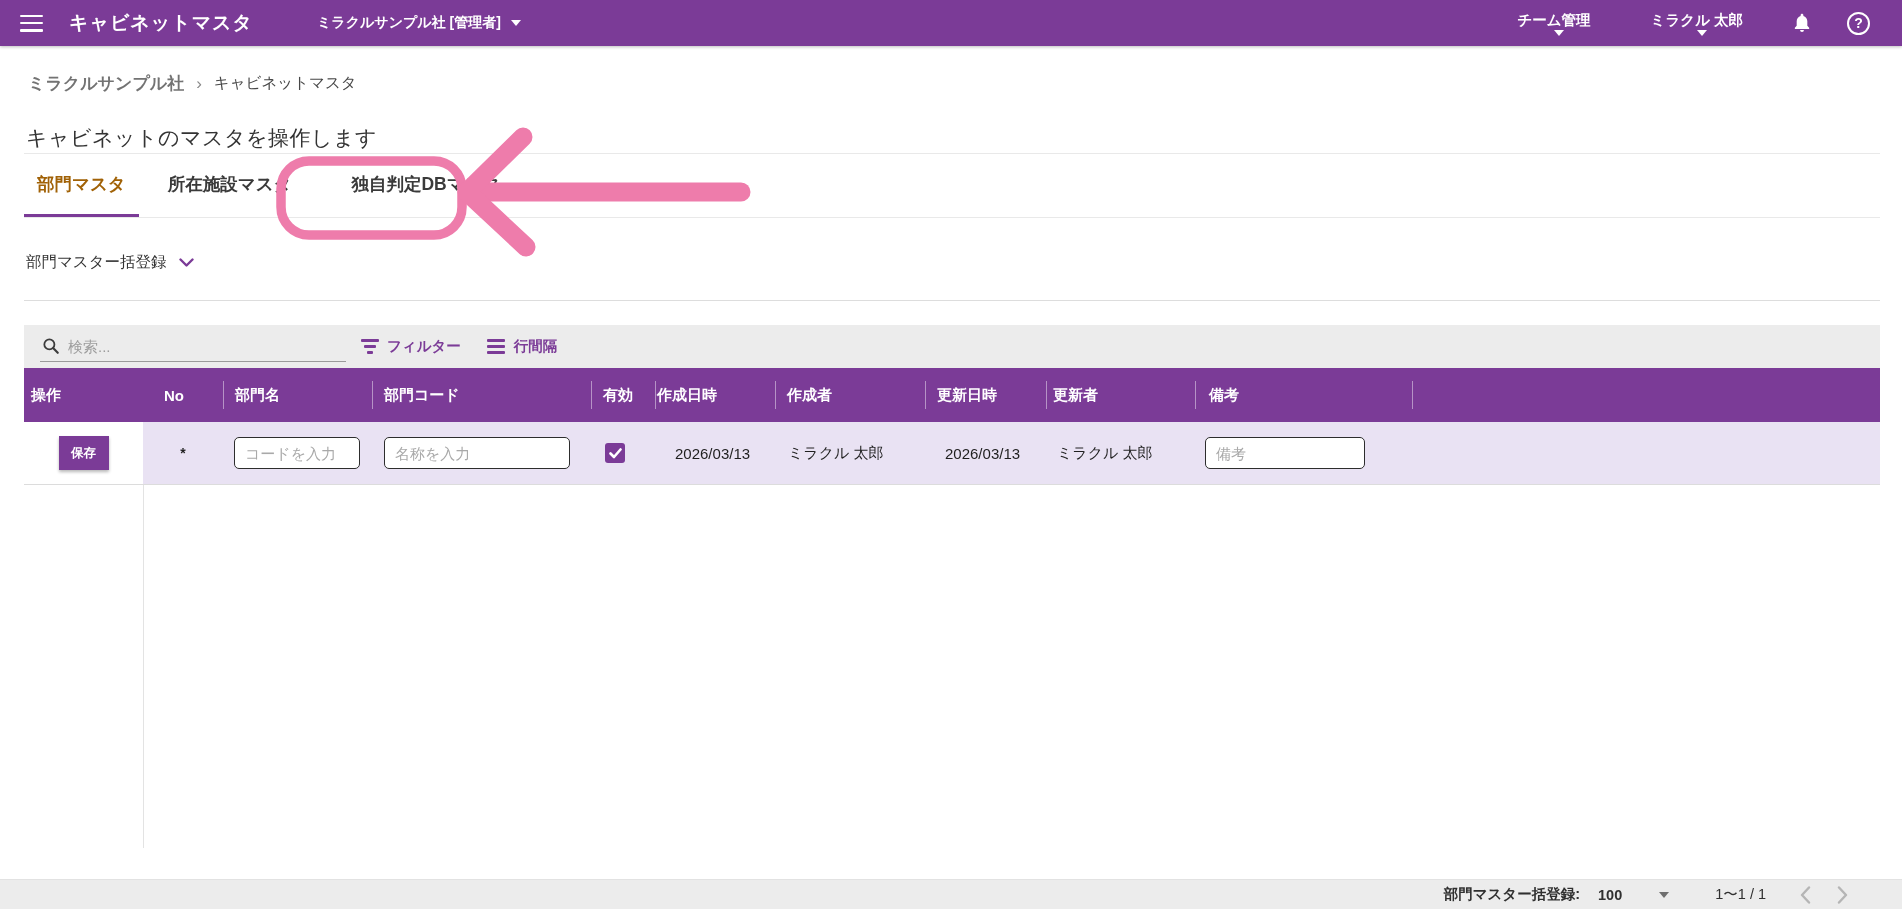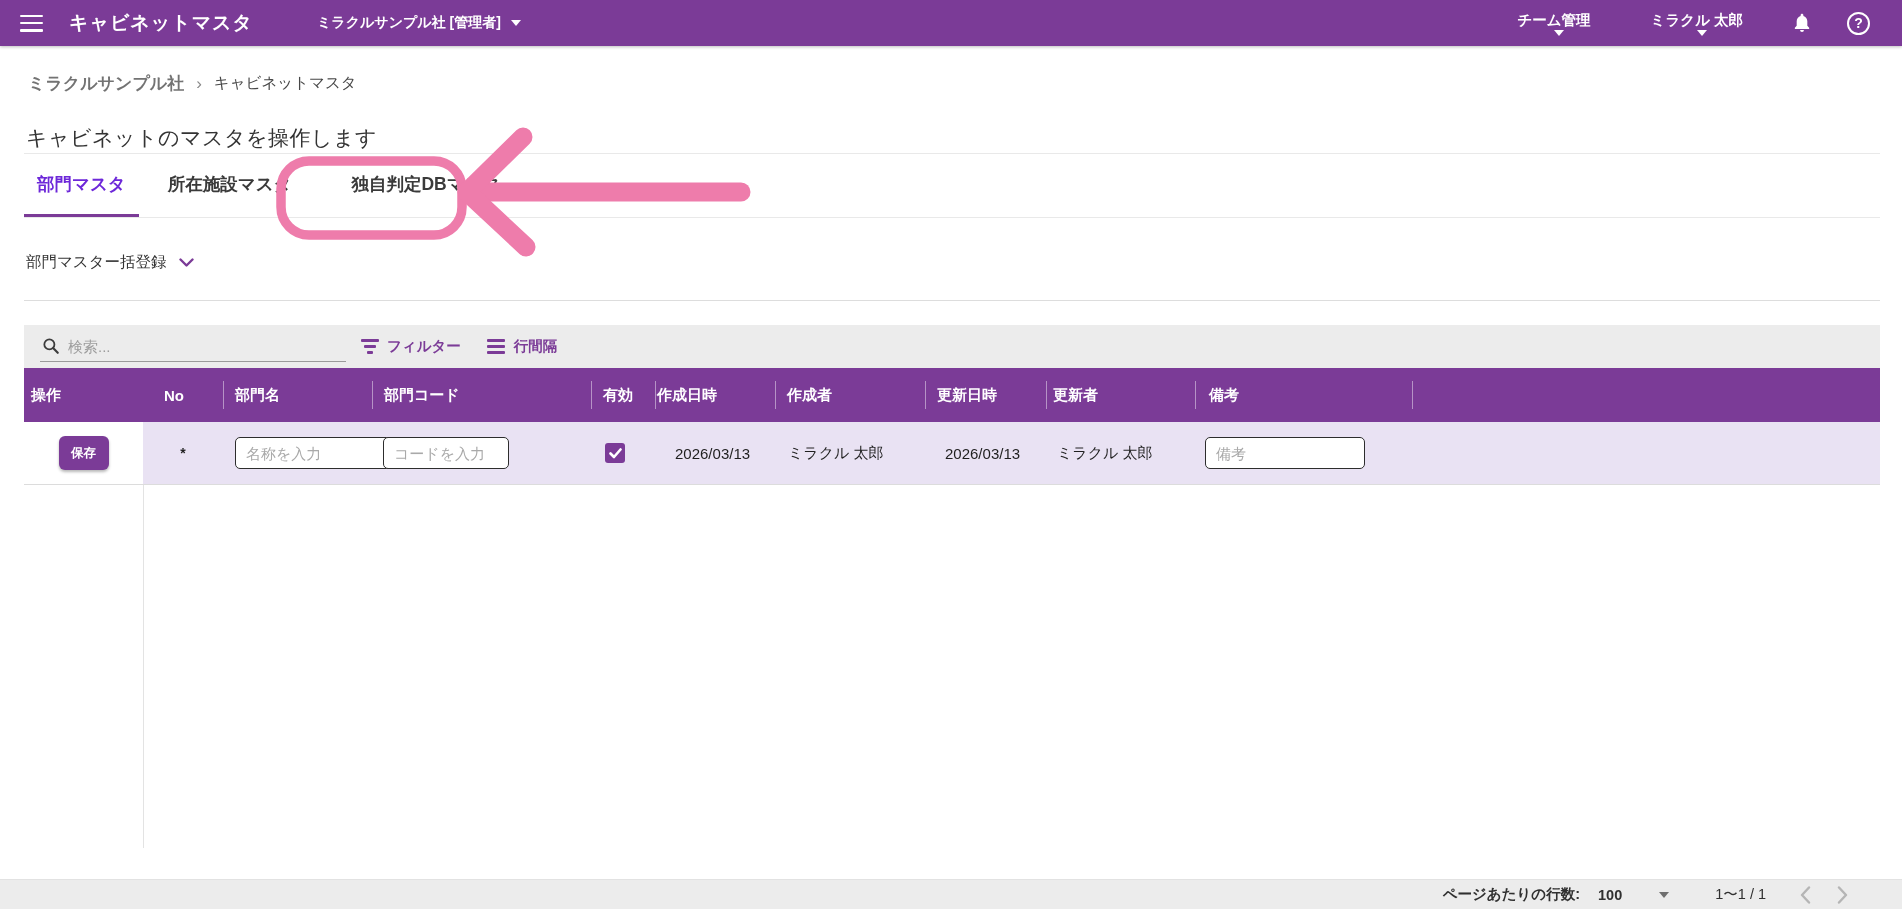--- a/index.html
+++ b/index.html
@@ -33,21 +33,21 @@
   .bc-current { color:#474747; font-size:15.5px; }
 
   
   .page-title { position:absolute; top:124px; left:26px; font-size:21px; color:#333; letter-spacing:.5px;}
 
   
   .tabs { position:absolute; top:153px; left:24px; right:22px; height:65px;
           border-top:1px solid #e9e9e9; border-bottom:1px solid #e9e9e9; display:flex; align-items:stretch; }
   .tab { display:flex; align-items:center; font-size:17.5px; font-weight:bold; color:#3a3a3a;
          padding:0 13px; border-bottom:3px solid transparent; cursor:pointer; }
-  .tab.active { color:#6d28d9; border-bottom-color:#7b3b97; }
+  .tab.active { color:#a16207; border-bottom-color:#7b3b97; }
   .tab2 { margin-left:16px; }
   .tab3 { margin-left:34px; }
 
   
   .annotation { position:absolute; top:0; left:0; z-index:10; pointer-events:none; }
 
   
   .bulk { position:absolute; top:252px; left:26px; display:flex; align-items:center; cursor:pointer; }
   .bulk-label { font-size:15.5px; font-weight:normal; color:#333; }
   .bulk svg { margin-left:12px; }
@@ -79,21 +79,21 @@
            padding-left:12px; white-space:nowrap; }
   .hcell.sep::before { content:""; position:absolute; left:0; top:13px; bottom:13px; width:1px;
                        background:rgba(255,255,255,.45); }
   .hc1 { padding-left:7px; } .hc2 { padding-left:21px; } .hc6 { padding-left:2px; }
   .hc9 { padding-left:7px; } .hc10 { padding-left:14px; }
 
   .trow { height:63px; background:#e9e2f3; border-bottom:1px solid #dcdcdc; }
   .tcell { display:flex; align-items:center; font-size:15px; color:#1f1f1f; white-space:nowrap; }
   .cell-ops { background:#fff; justify-content:center; }
   .save-btn { width:50px; height:34px; background:#7b3b97; color:#fff; font-size:12.5px; font-weight:bold;
-              border:none; border-radius:6px; cursor:pointer; box-shadow:0 2px 3px rgba(0,0,0,.28);
+              border:none; border-radius:0; cursor:pointer; box-shadow:0 2px 3px rgba(0,0,0,.28);
               font-family:inherit; }
   .cell-no { justify-content:center; font-weight:bold; font-size:14px; }
   .row-input { height:32px; border:1.6px solid #2d2d2d; border-radius:5px; background:#fff;
                font-size:15px; color:#333; padding:0 10px; outline:none; font-family:inherit; }
   .row-input::placeholder { color:#a9a9a9; }
   .input-code { width:126px; margin-left:11px; }
   .input-name { width:186px; margin-left:12px; }
   .input-remarks { width:160px; margin-left:10px; }
   .checkbox { width:20px; height:20px; background:#7b3b97; border-radius:3px; margin-left:14px;
               display:flex; align-items:center; justify-content:center; cursor:pointer; }
@@ -219,24 +219,24 @@
       <div class="hcell sep hc10">備考</div>
       <div class="hcell sep"></div>
     </div>
 
     <div class="grid trow">
       <div class="tcell cell-ops">
         <button class="save-btn">保存</button>
       </div>
       <div class="tcell cell-no">*</div>
       <div class="tcell">
+        <input class="row-input input-code" type="text" placeholder="コードを入力" style="">
+      </div>
+      <div class="tcell">
         <input class="row-input input-name" type="text" placeholder="名称を入力" style="">
-      </div>
-      <div class="tcell">
-        <input class="row-input input-code" type="text" placeholder="コードを入力" style="">
       </div>
       <div class="tcell">
         <div class="checkbox">
           <svg width="13" height="11" viewBox="0 0 13 11">
             <polyline points="1.5,5.5 5,9 11.5,1.5" fill="none" stroke="#fff" stroke-width="2.6" stroke-linecap="round" stroke-linejoin="round"></polyline>
           </svg>
         </div>
       </div>
       <div class="tcell pad20">2026/03/13</div>
       <div class="tcell pad13">ミラクル 太郎</div>
@@ -247,21 +247,21 @@
       </div>
       <div class="tcell"></div>
     </div>
 
     <div class="tbody-empty">
       <div class="body-col-line"></div>
     </div>
   </div>
 
   <div class="pagefoot">
-    <span class="rpp-label">ページあたりの行数:</span>
+    <span class="rpp-label">部門マスター括登録:</span>
     <span class="rpp-select">
       <span>100</span>
       <span class="caret-gray"></span>
     </span>
     <span class="range">1〜1 / 1</span>
     <span class="pg-btn prev">
       <svg width="11" height="18" viewBox="0 0 11 18">
         <polyline points="9,1.5 2,9 9,16.5" fill="none" stroke="#b5b5b5" stroke-width="2.4" stroke-linecap="round" stroke-linejoin="round"></polyline>
       </svg>
     </span>

